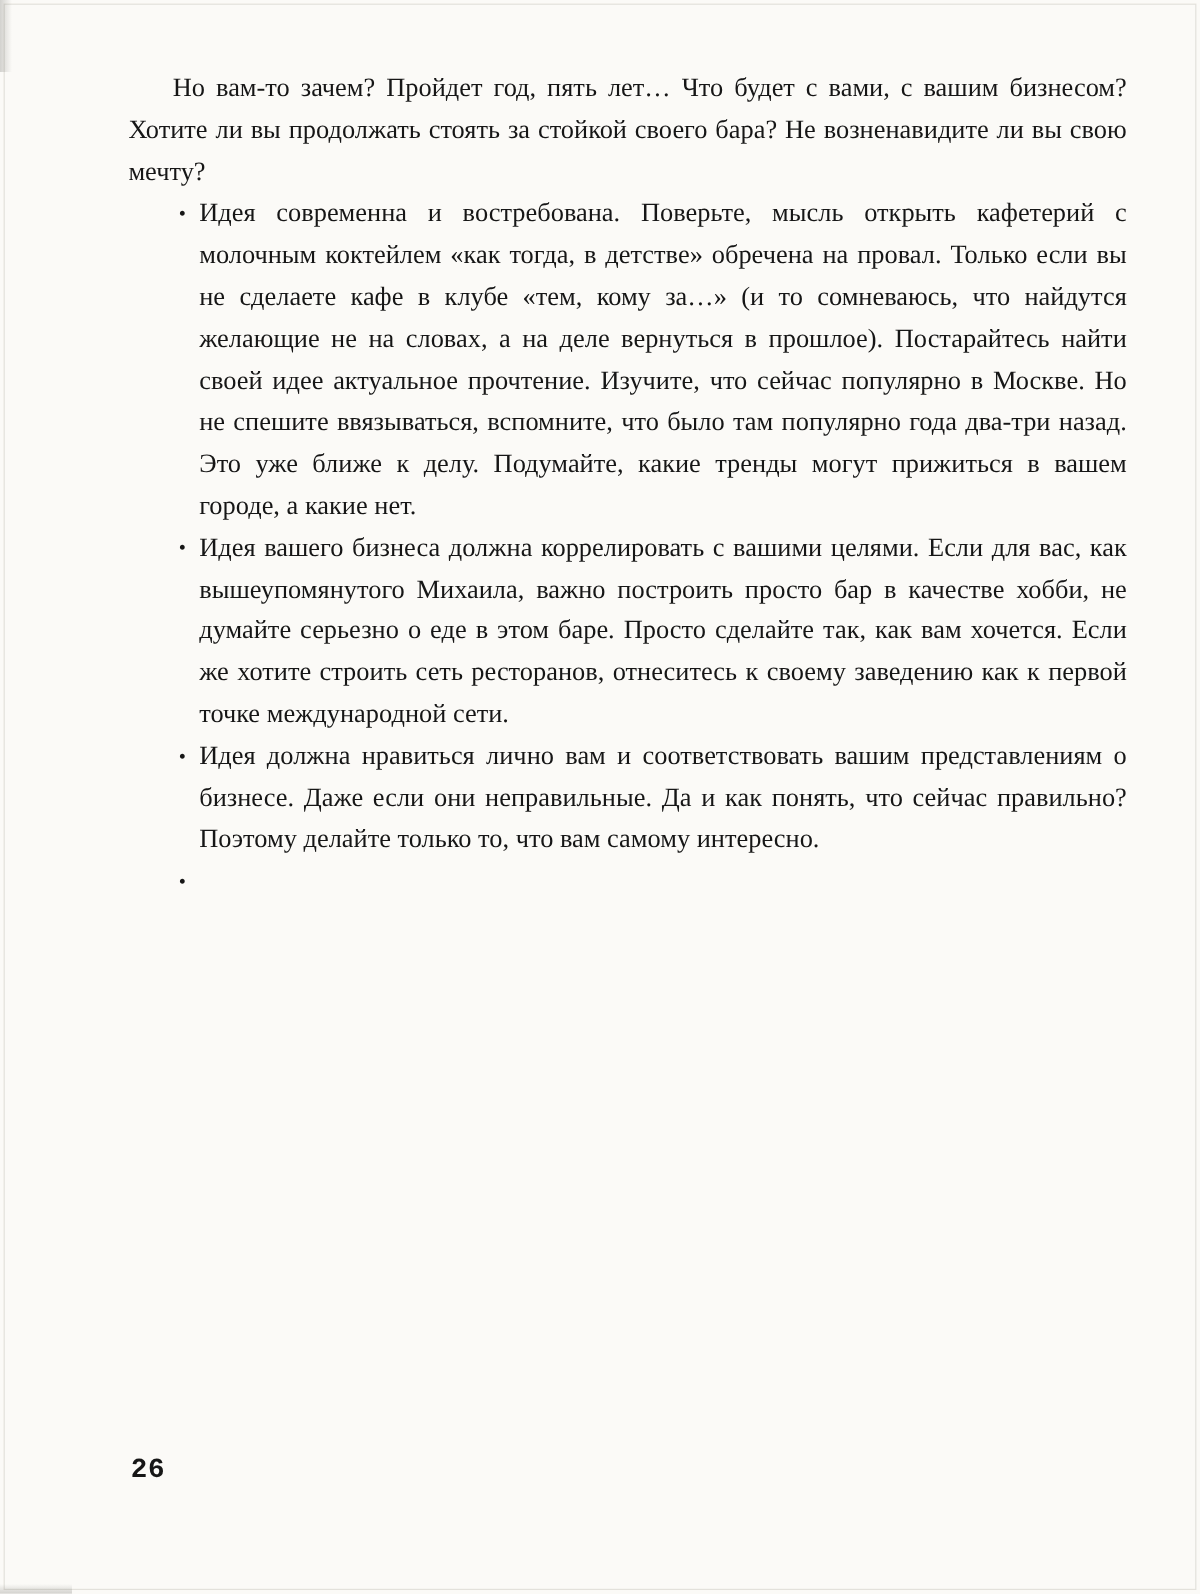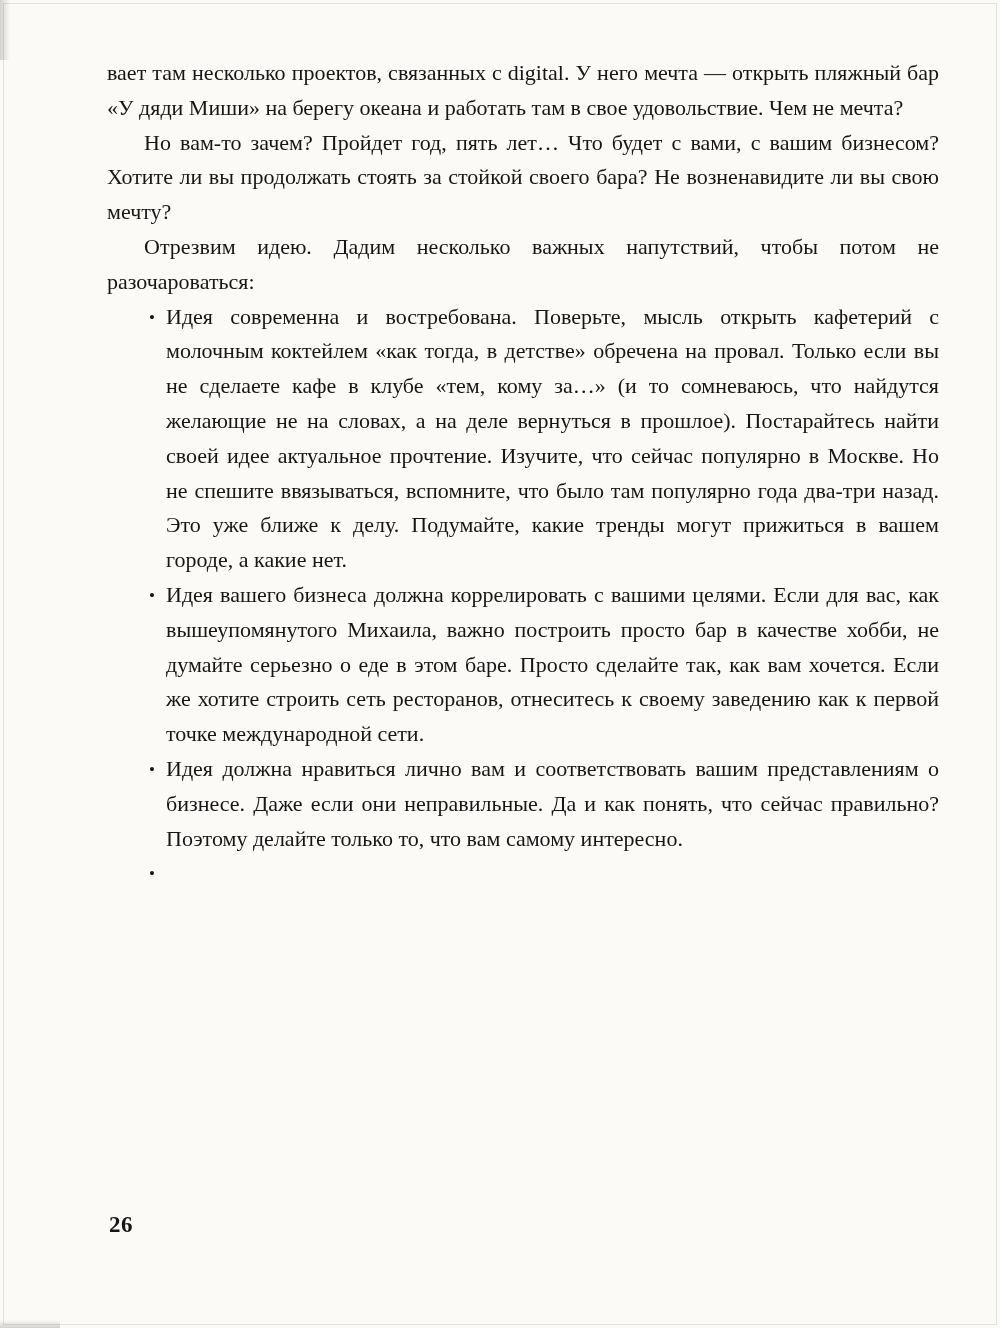--- a/index.html
+++ b/index.html
@@ -67,36 +67,35 @@
     line-height: 34.8px;
     color: #161616;
   }
   .page-number {
     position: absolute;
     left: 109px;
     top: 1212px;
     font-size: 23px;
     font-weight: bold;
     letter-spacing: 0.5px;
+    font-family: Liberation Mono, monospace;
   }
 </style>
 </head>
 <body>
 
 <div class="scan-edge"></div>
 <div class="corner-shadow-tl"></div>
 <div class="corner-shadow-bl"></div>
 
 <div class="text-block">
 
-  <p class="para">вает там несколько проектов, связанных с digital. У него мечта — открыть пляжный бар «У дяди Миши» на берегу океана и работать там в свое удовольствие. Чем не мечта?</p>
 
   <p class="para indented">Но вам-то зачем? Пройдет год, пять лет… Что будет с вами, с вашим бизнесом? Хотите ли вы продолжать стоять за стойкой своего бара? Не возненавидите ли вы свою мечту?</p>
 
-  <p class="para indented">Отрезвим идею. Дадим несколько важных напутствий, чтобы потом не разочароваться:</p>
 
   <ul class="bullet-list">
     <li class="bullet-item">
       <span class="bullet-marker">•</span>
       <span>Идея современна и востребована. Поверьте, мысль открыть кафетерий с молочным коктейлем «как тогда, в детстве» обречена на провал. Только если вы не сделаете кафе в клубе «тем, кому за…» (и то сомневаюсь, что найдутся желающие не на словах, а на деле вернуться в прошлое). Постарайтесь найти своей идее актуальное прочтение. Изучите, что сейчас популярно в Москве. Но не спешите ввязываться, вспомните, что было там популярно года два-три назад. Это уже ближе к делу. Подумайте, какие тренды могут прижиться в вашем городе, а какие нет.</span>
     </li>
     <li class="bullet-item">
       <span class="bullet-marker">•</span>
       <span>Идея вашего бизнеса должна коррелировать с вашими целями. Если для вас, как вышеупомянутого Михаила, важно построить просто бар в качестве хобби, не думайте серьезно о еде в этом баре. Просто сделайте так, как вам хочется. Если же хотите строить сеть ресторанов, отнеситесь к своему заведению как к первой точке международной сети.</span>
     </li>

